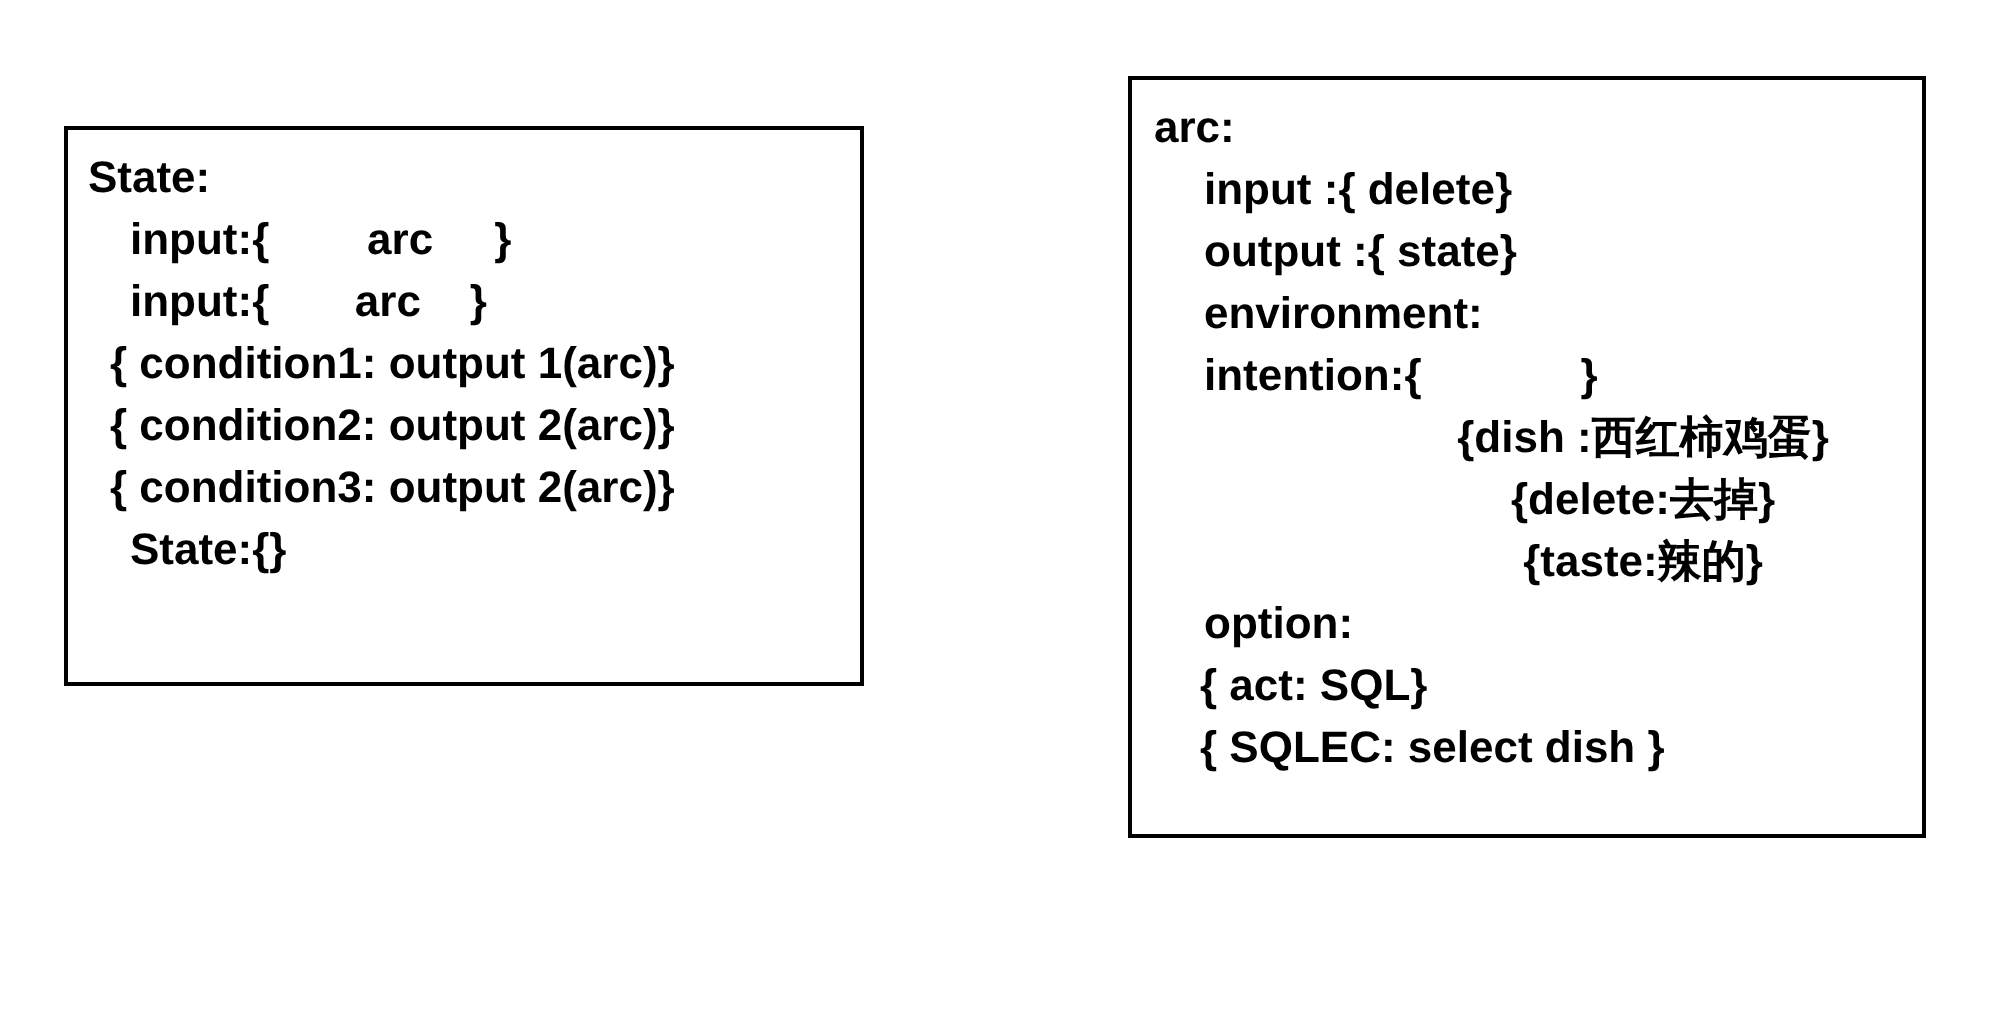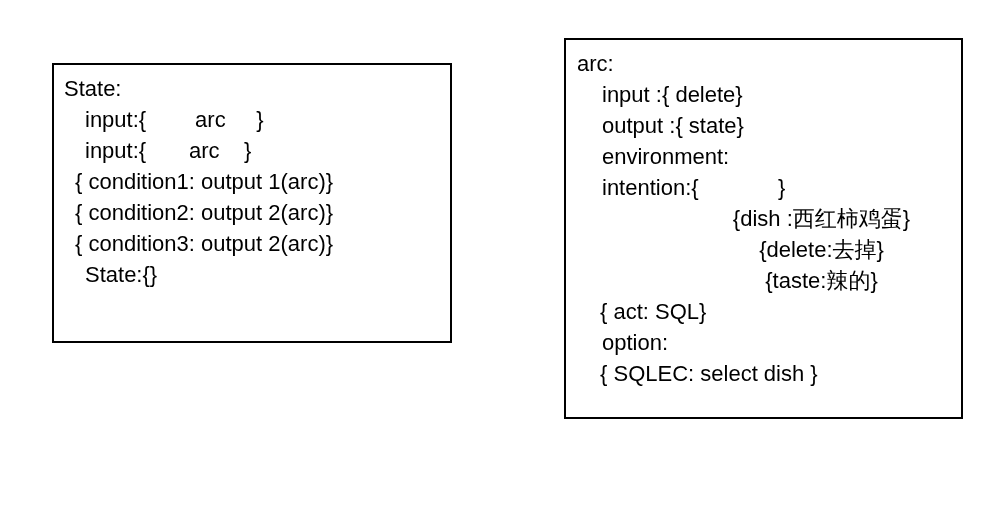--- a/index.html
+++ b/index.html
@@ -15,37 +15,38 @@
     overflow: hidden;
     font-family: "Liberation Sans", "DejaVu Sans", sans-serif;
   }
   .panel {
     position: absolute;
     border: 2px solid #000000;
     background: #ffffff;
     box-sizing: border-box;
   }
   #state-panel {
-    left: 52px;
+    left: 32px;
     top: 63px;
     width: 400px;
     height: 280px;
   }
   #arc-panel {
     left: 564px;
     top: 38px;
     width: 399px;
     height: 381px;
   }
   .code-block {
     position: absolute;
     left: 0;
     top: 0;
     padding: 8px 0 0 0;
     width: 100%;
+    font-weight: bold;
   }
   .line {
     font-size: 22px;
     line-height: 31px;
     color: #000000;
     white-space: pre;
     font-family: "Liberation Sans", "DejaVu Sans", sans-serif;
   }
   
   #state-panel .line { padding-left: 10px; }
@@ -77,19 +78,19 @@
   <div class="panel" id="arc-panel">
     <div class="code-block">
       <div class="line">arc:</div>
       <div class="line indent-1">input :{ delete}</div>
       <div class="line indent-1">output :{ state}</div>
       <div class="line indent-1">environment:</div>
       <div class="line indent-1">intention:{             }</div>
       <div class="line indent-2">{dish :西红柿鸡蛋}</div>
       <div class="line indent-2">{delete:去掉}</div>
       <div class="line indent-2">{taste:辣的}</div>
+      <div class="line indent-1">option:</div>
       <div class="line indent-0b">{ act: SQL}</div>
-      <div class="line indent-1">option:</div>
       <div class="line indent-0b">{ SQLEC: select dish }</div>
     </div>
   </div>
 
 </div>
 
 </body></html>

